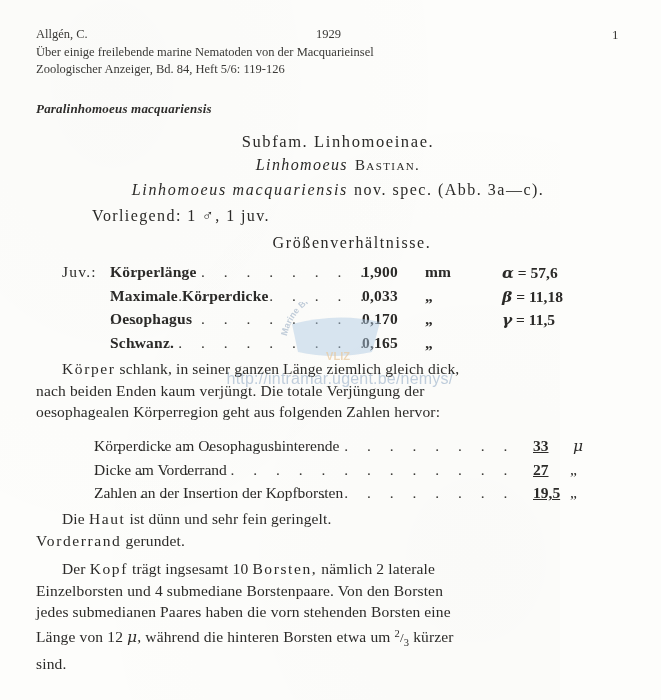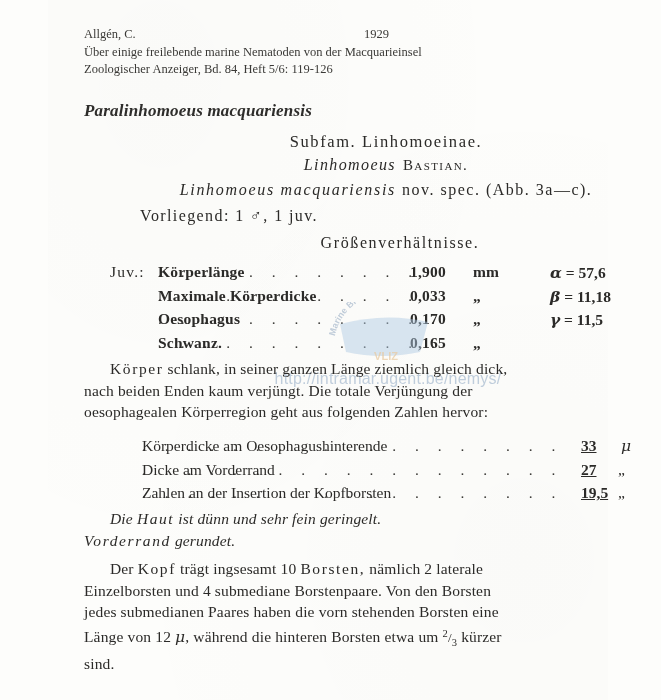--- a/index.html
+++ b/index.html
@@ -16,21 +16,20 @@
     position: relative;
   }
   .page {
     position: relative;
     width: 560px;
     height: 700px;
     background:
       radial-gradient(ellipse at 20% 12%, rgba(0,0,0,0.012), rgba(0,0,0,0) 60%),
       radial-gradient(ellipse at 85% 80%, rgba(0,0,0,0.010), rgba(0,0,0,0) 65%),
       #fdfdfb;
-    margin-left: 48px;
   }
   
   .hdr {
     position: absolute;
     left: 36px;
     top: 26px;
     width: 590px;
     font-size: 12.5px;
     line-height: 17.5px;
     color: #3a3936;
@@ -59,21 +58,21 @@
   .hdr-source {
     white-space: nowrap;
   }
   
   .runhead {
     position: absolute;
     left: 36px;
     top: 101px;
     font-style: italic;
     font-weight: bold;
-    font-size: 17px;
+    font-size: 13px;
     letter-spacing: 0.2px;
     color: #2e2d2b;
   }
   
   .col {
     position: absolute;
     left: 36px;
     top: 130px;
     width: 590px;
   }
@@ -249,21 +248,20 @@
     font-style: italic;
     font-family: "DejaVu Serif", "Liberation Serif", serif;
     left: 537px;
   }
   
   .p2 {
     position: absolute;
     left: 36px;
     top: 508px;
     width: 578px;
-    font-style: italic;
   }
   .p2 .ln {
     padding-left: 26px;
     text-align: left;
   }
   .p3 {
     position: absolute;
     left: 36px;
     top: 558px;
     width: 578px;

